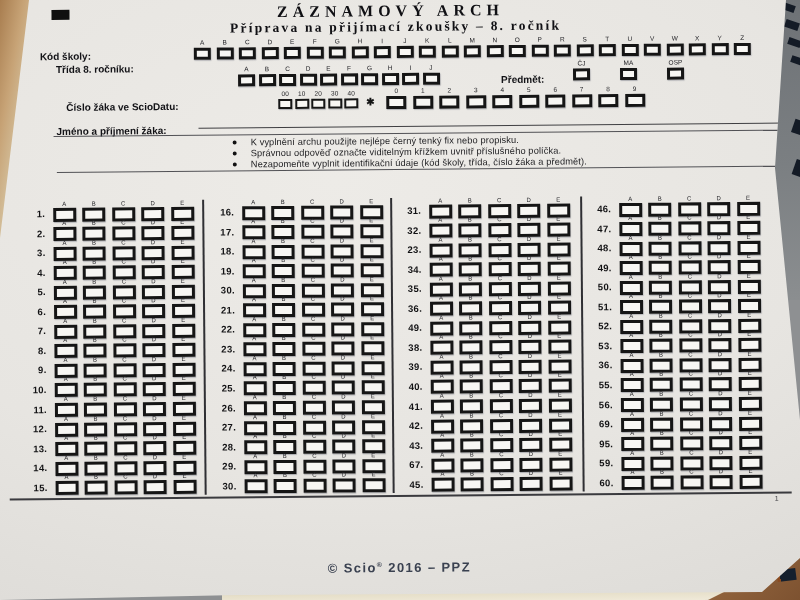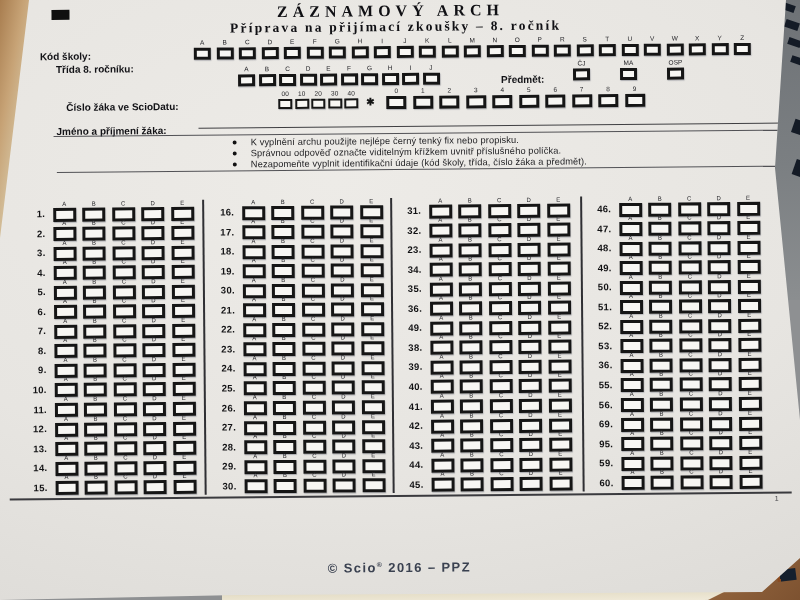--- a/index.html
+++ b/index.html
@@ -1378,21 +1378,21 @@
               <div class="cell qcell">
                 <span class="clab">D</span>
                 <span class="cb cb-lg"></span>
               </div>
               <div class="cell qcell">
                 <span class="clab">E</span>
                 <span class="cb cb-lg"></span>
               </div>
             </div>
             <div class="qrow">
-              <span class="qnum">44.</span>
+              <span class="qnum">67.</span>
               <div class="cell qcell">
                 <span class="clab">A</span>
                 <span class="cb cb-lg"></span>
               </div>
               <div class="cell qcell">
                 <span class="clab">B</span>
                 <span class="cb cb-lg"></span>
               </div>
               <div class="cell qcell">
                 <span class="clab">C</span>

